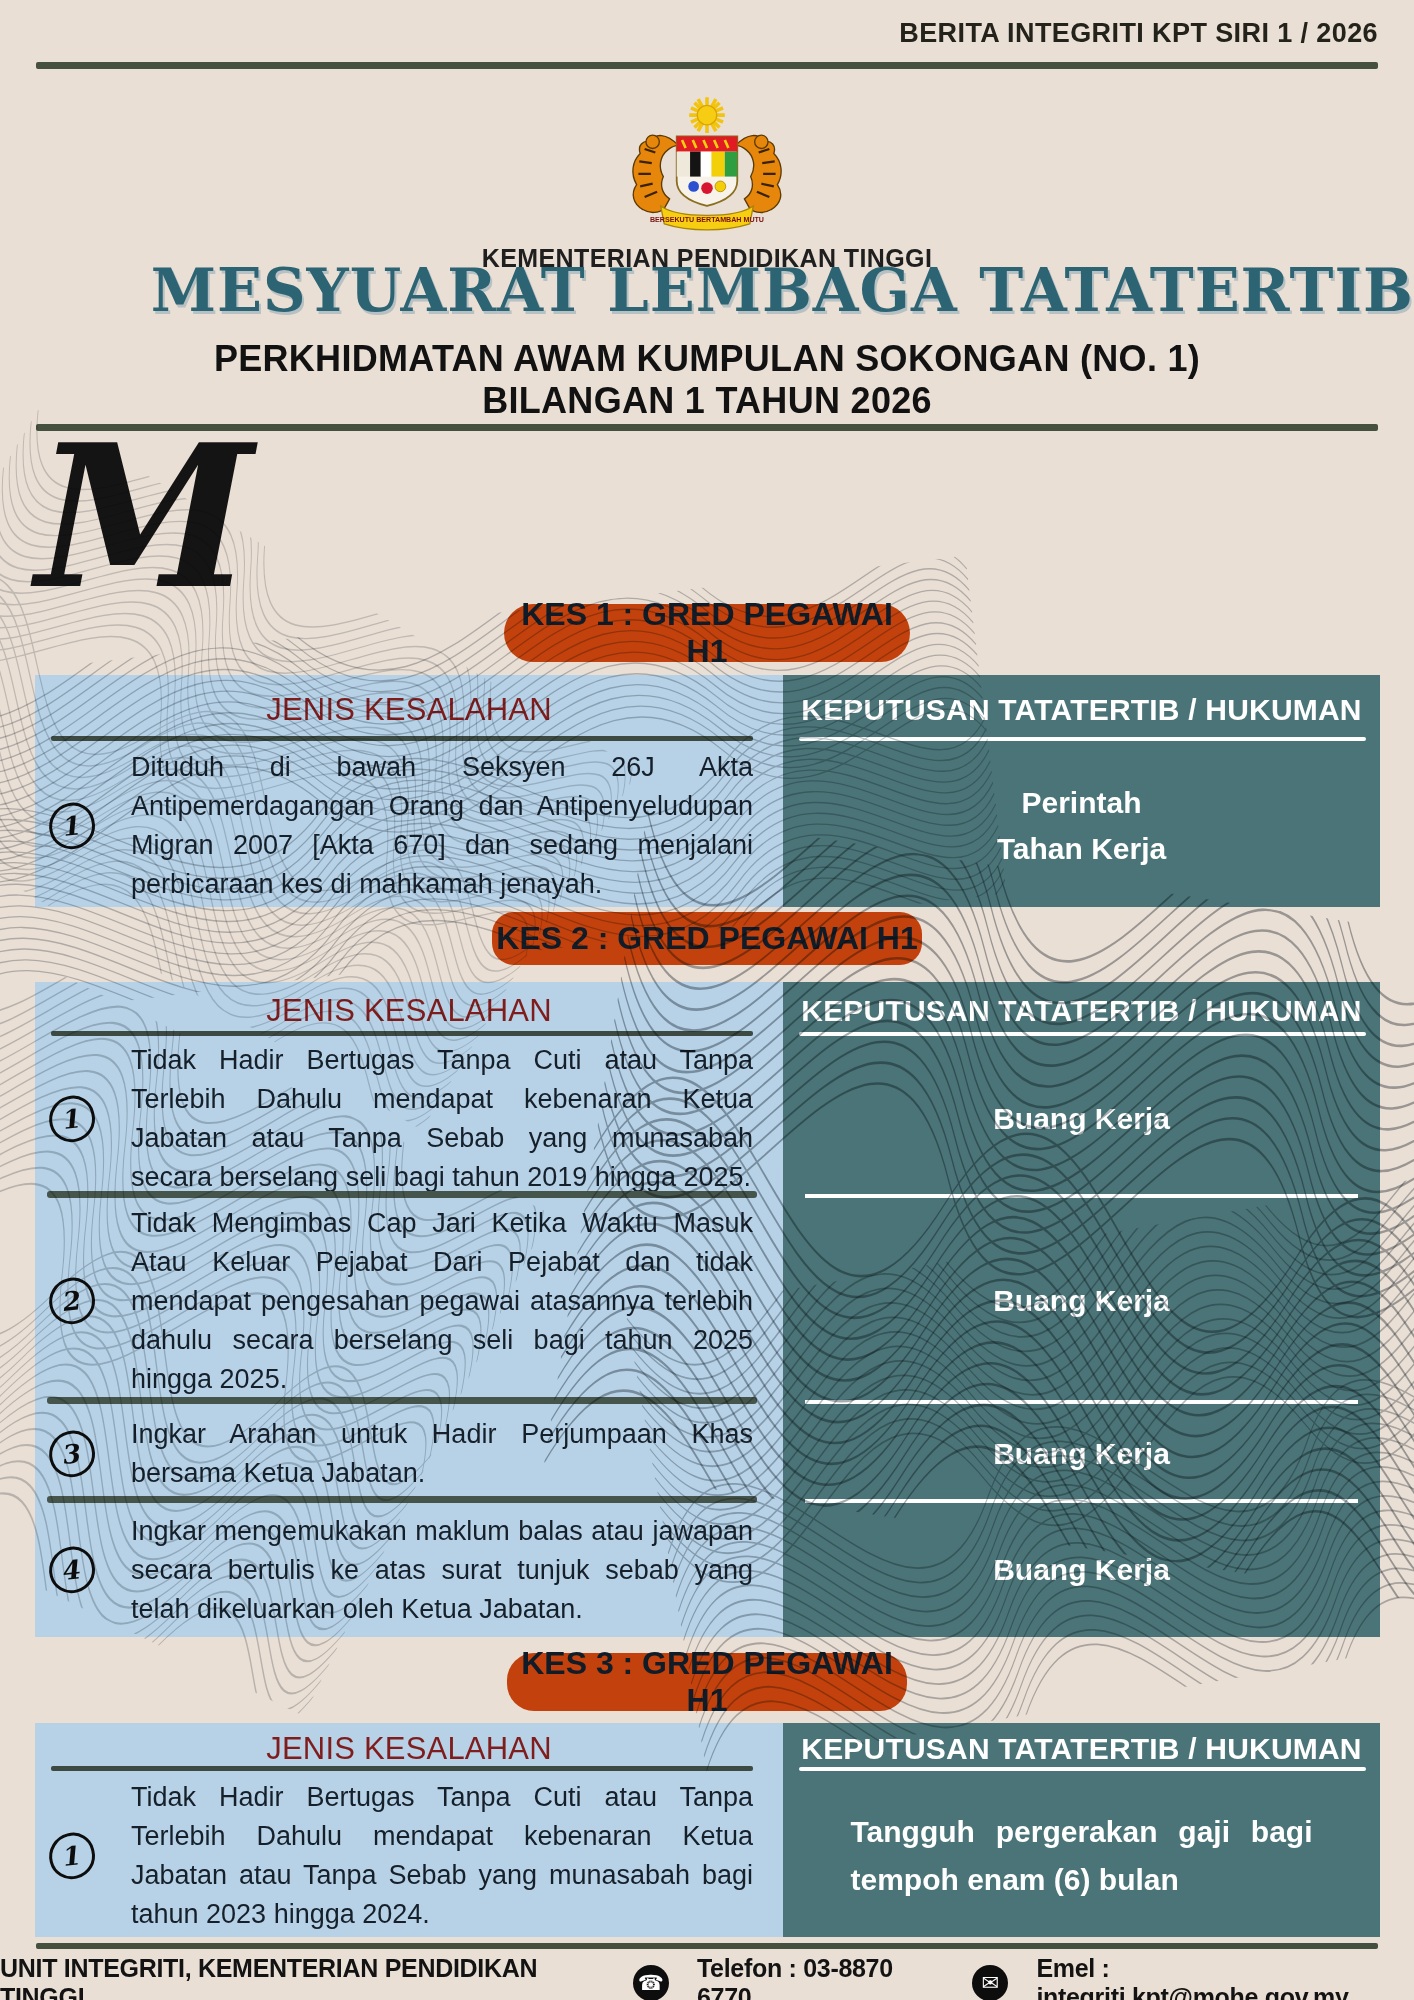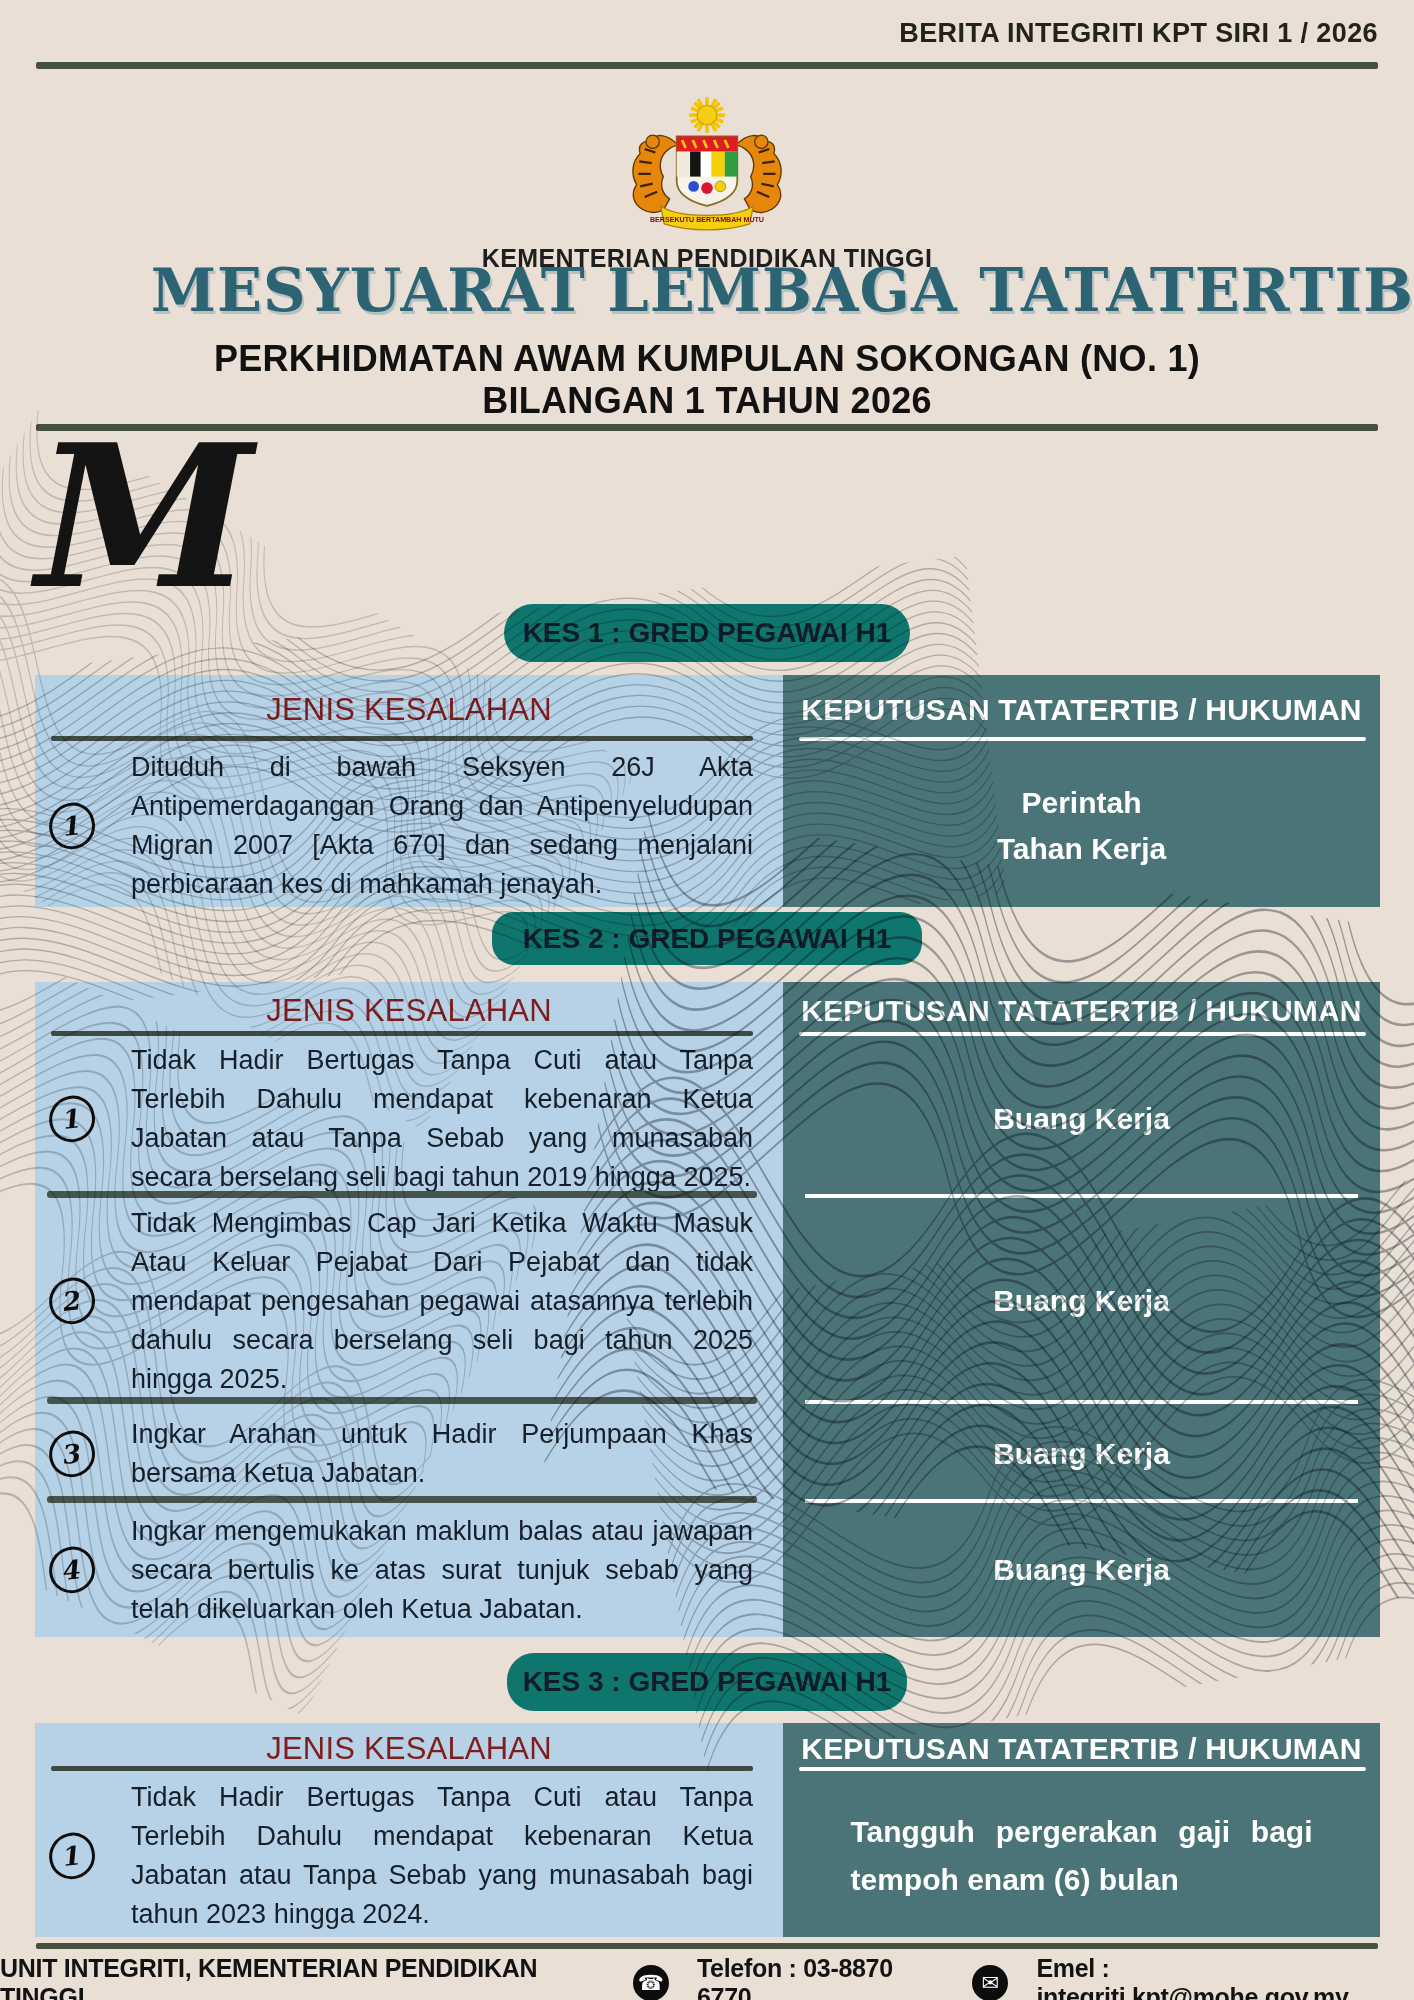--- a/index.html
+++ b/index.html
@@ -33,22 +33,22 @@
   .sub1{position:absolute;top:338px;left:0;width:100%;text-align:center;font-size:36px;font-weight:bold;color:#121212;letter-spacing:.3px;z-index:2;}
   .sub2{position:absolute;top:380px;left:0;width:100%;text-align:center;font-size:36px;font-weight:bold;color:#121212;letter-spacing:.3px;z-index:2;}
 
   
   .intro{position:absolute;top:440px;left:36px;width:1338px;font-size:31px;line-height:43px;
     text-align:justify;color:#161616;z-index:2;}
   .dropcap{float:left;font-family:"DejaVu Serif",serif;font-style:italic;font-weight:bold;
     font-size:196px;line-height:158px;margin:-2px 22px 0 0;color:#141414;}
 
   
-  .kes-badge{position:absolute;left:50%;transform:translateX(-50%);background:#0f766e;
-    color:#101d29;font-weight:bold;font-size:28px;text-align:center;z-index:3;
+  .kes-badge{position:absolute;left:50%;transform:translateX(-50%);background:#c2410c;
+    color:#101d29;font-weight:bold;font-size:32px;text-align:center;z-index:3;
     display:flex;align-items:center;justify-content:center;}
   .badge1{top:604px;width:406px;height:58px;border-radius:29px;}
   .badge2{top:912px;width:430px;height:53px;border-radius:22px;}
   .badge3{top:1653px;width:400px;height:58px;border-radius:27px;}
 
   
   .kes-table{position:absolute;left:35px;width:1345px;display:grid;grid-template-columns:748px 597px;z-index:2;}
   .t1{top:675px;grid-template-rows:70px 162px;}
   .t2{top:982px;grid-template-rows:58px 158px 206px 99px 134px;}
   .t3{top:1723px;grid-template-rows:52px 162px;}

